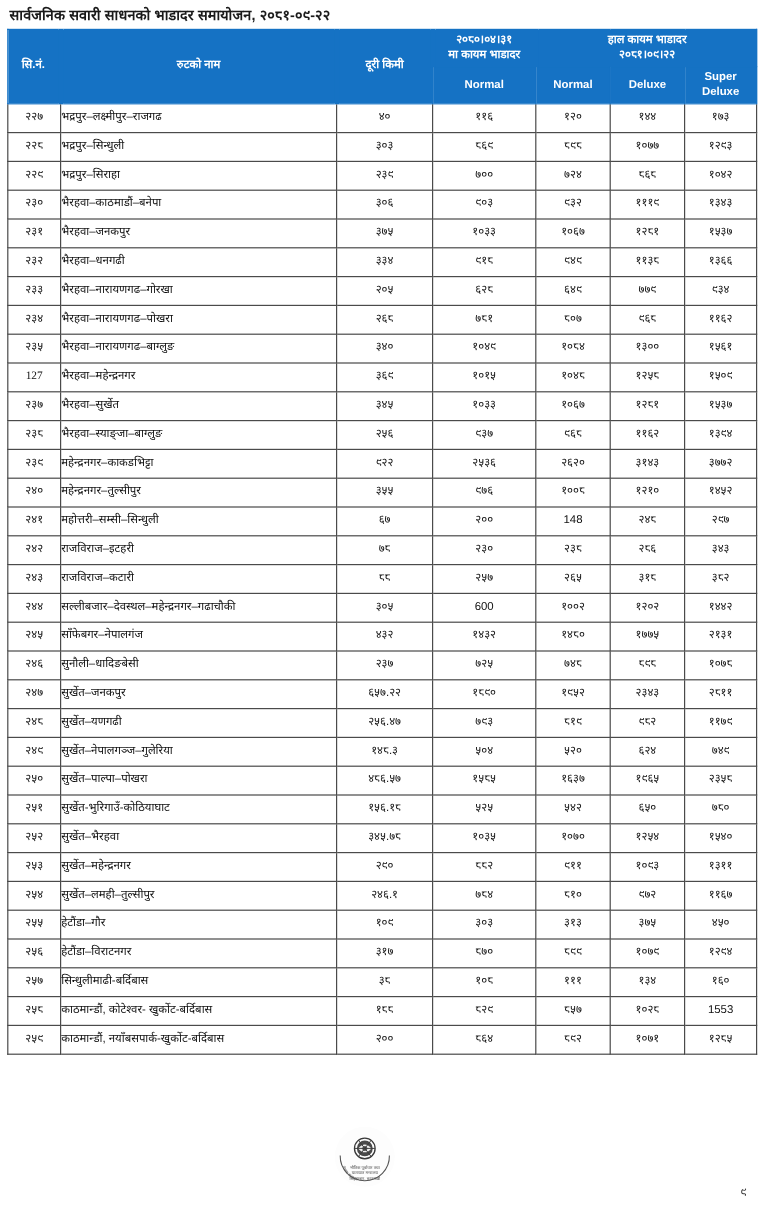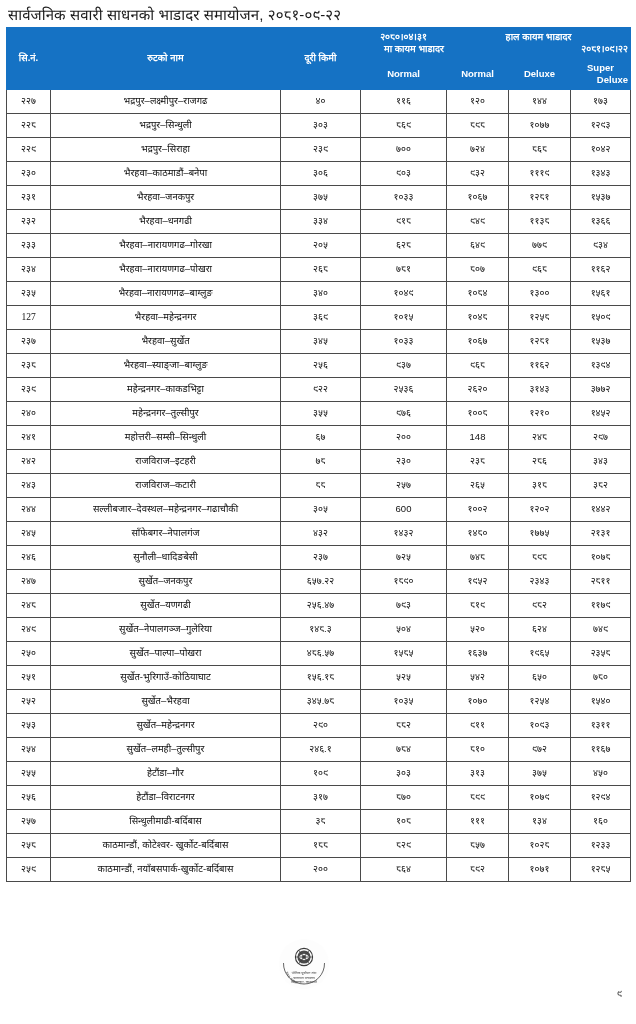--- a/index.html
+++ b/index.html
@@ -12,22 +12,22 @@
     width: 636px;
     height: 1024px;
     font-family: "Liberation Sans", "DejaVu Sans", sans-serif;
     color: #111111;
     overflow: hidden;
     position: relative;
   }
 
   
   #doc-title {
-    font-size: 15px;
-    font-weight: 400;
+    font-size: 12px;
+    font-weight: 700;
     color: #1a1a1a;
     padding: 4px 0 3px 8px;
     letter-spacing: 0.1px;
     white-space: nowrap;
   }
 
   
   #rate-table-wrap {
     padding: 0 6px;
     box-sizing: border-box;
@@ -59,32 +59,32 @@
   }
   thead th.subhead {
     background: #1a7ccd;
     font-weight: 400;
     font-size: 8.5px;
     border-left: 1px solid #8cbde6;
     border-right: 1px solid #8cbde6;
     border-top: 1px solid #8cbde6;
   }
   thead th.outer-edge { border-color: #1572c4; }
-  thead th.sep-left { border-left: 1px solid #14b8a6; }
-
-  .hdr-line2 { display: block; text-align: right; }
+  thead th.sep-left { border-left: 4px solid #14b8a6; }
+
+  .hdr-line2 { display: block; }
 
   
   tbody td {
     height: 23px;
     font-size: 9.5px;
     line-height: 1.1;
   }
   td.c-sn      { text-align: center; font-family: Liberation Serif, serif; }
-  td.c-route   { text-align: center; padding-left: 7px; margin-top: 36px; }
+  td.c-route   { text-align: left; padding-left: 7px; margin-top: 36px; }
   td.c-num     { text-align: center; }
 
   
   col.w-sn      { width: 44px; }
   col.w-route   { width: 230px; }
   col.w-dist    { width: 80px; }
   col.w-old     { width: 86px; }
   col.w-normal  { width: 62px; }
   col.w-deluxe  { width: 62px; }
   col.w-super   { width: 60px; }
@@ -434,21 +434,21 @@
           <td class="c-num">१३४</td>
           <td class="c-num">१६०</td>
         </tr>
         <tr>
           <td class="c-sn">२५८</td>
           <td class="c-route">काठमान्डौं, कोटेश्वर- खुर्कोट-बर्दिबास</td>
           <td class="c-num">१८८</td>
           <td class="c-num">८२९</td>
           <td class="c-num">८५७</td>
           <td class="c-num">१०२८</td>
-          <td class="c-num">१२३३</td>
+          <td class="c-num">1553</td>
         </tr>
         <tr>
           <td class="c-sn">२५९</td>
           <td class="c-route">काठमान्डौं, नयाँबसपार्क-खुर्कोट-बर्दिबास</td>
           <td class="c-num">२००</td>
           <td class="c-num">८६४</td>
           <td class="c-num">८९२</td>
           <td class="c-num">१०७१</td>
           <td class="c-num">१२८५</td>
         </tr>

